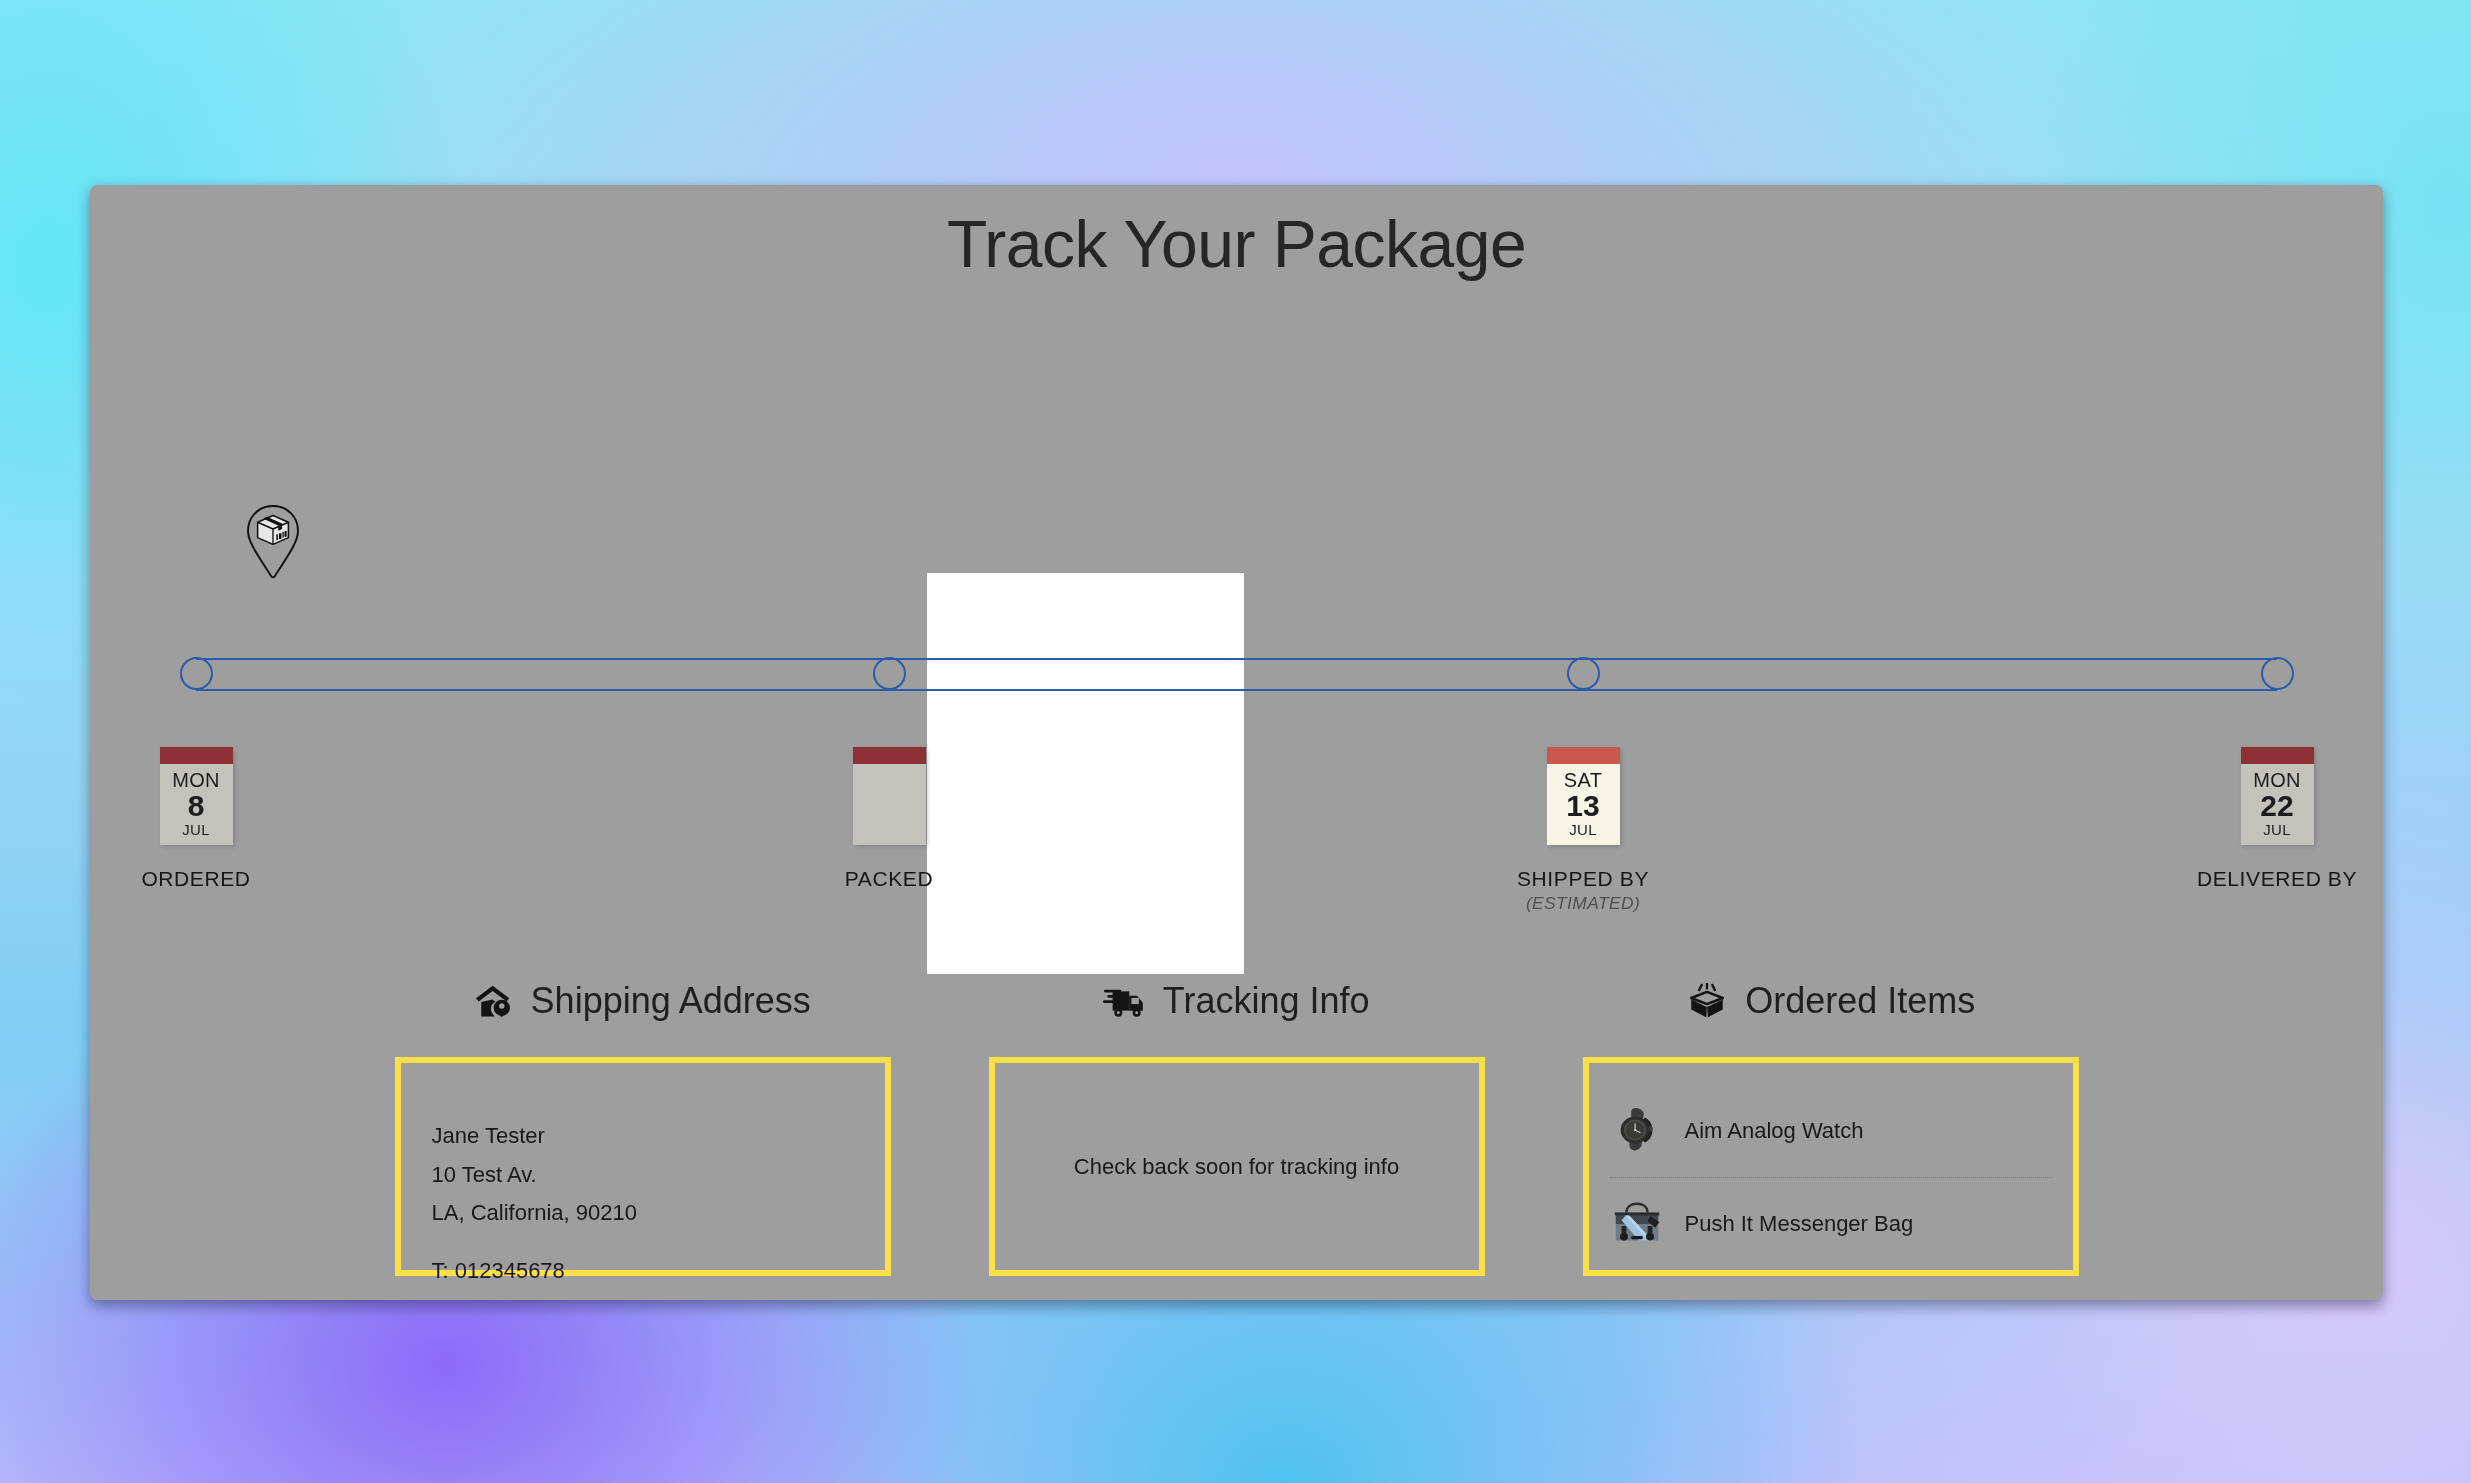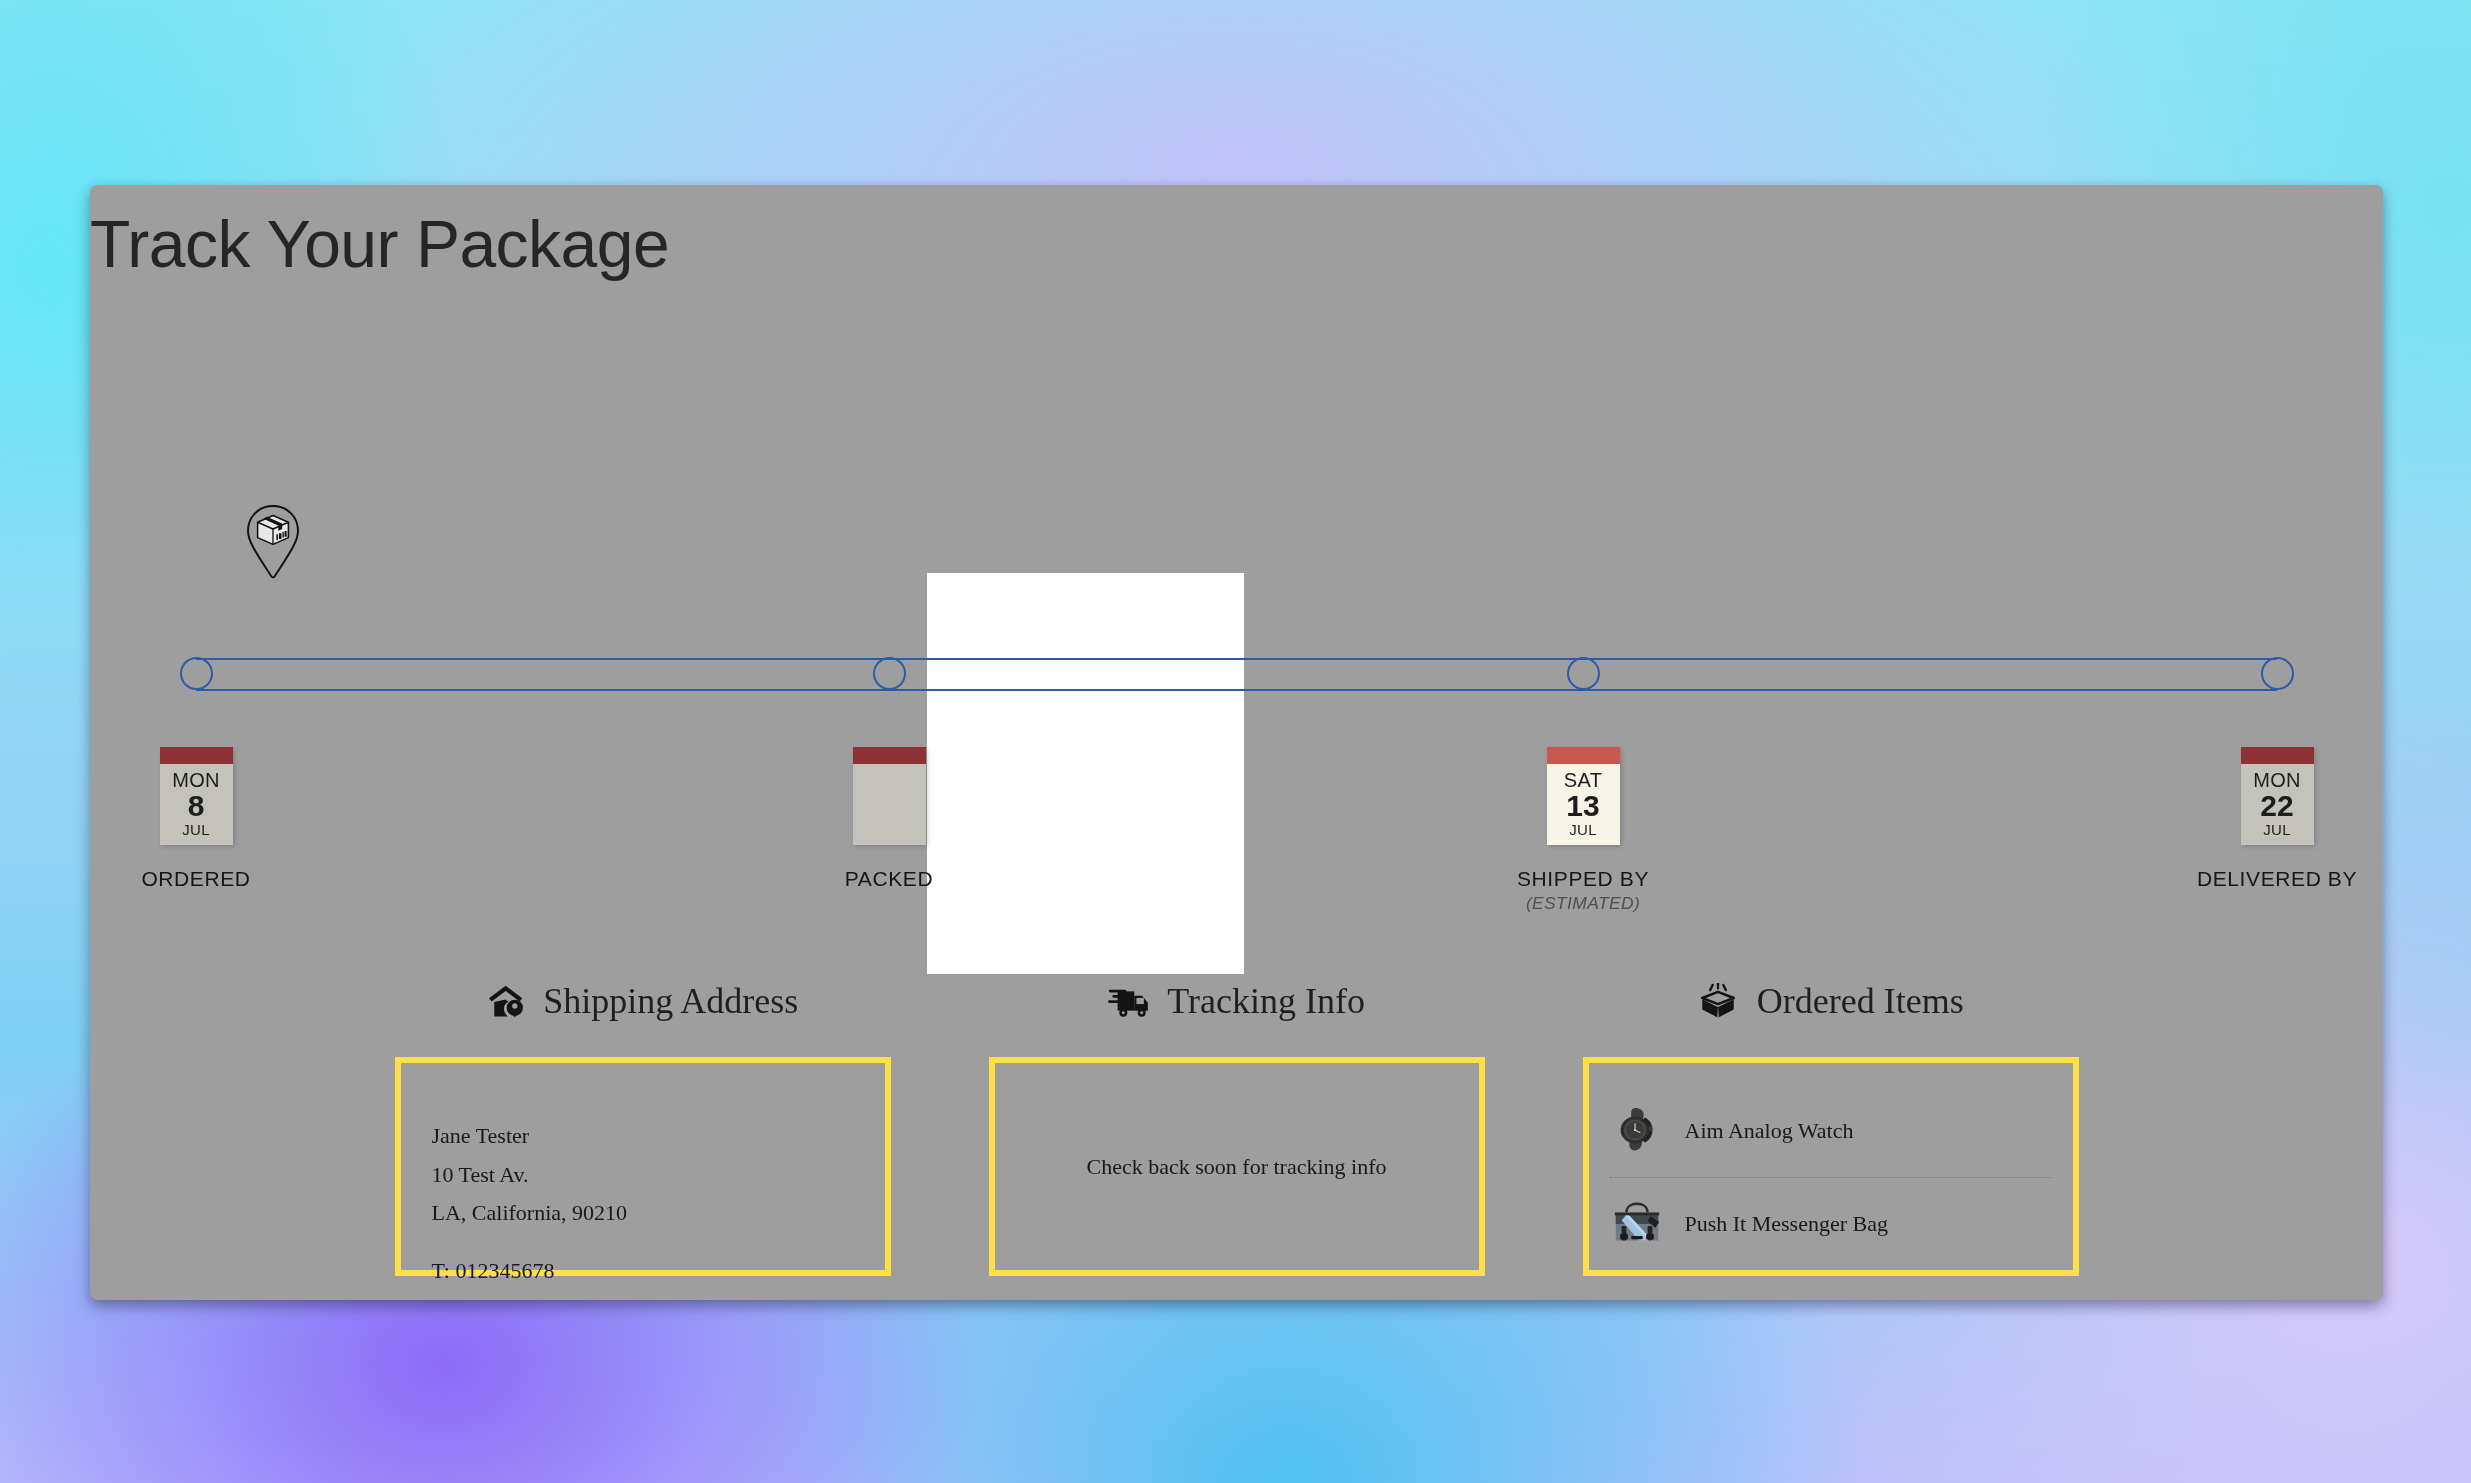--- a/index.html
+++ b/index.html
@@ -32,21 +32,21 @@
     width: 2293px;
     height: 1115px;
     background: #9e9e9e;
     border-radius: 7.7px;
     box-shadow: 0 5.8px 13.5px rgba(30,30,60,0.45);
     overflow: hidden;
   }
 
   
   .page-title {
-    text-align: left;
+    text-align: center;
     font-size: 66px;
     font-weight: 400;
     color: #262626;
     letter-spacing: -0.5px;
     margin-top: 21px;
     font-stretch: condensed;
   }
   .order-number {
     text-align: center;
     font-size: 30px;
@@ -177,21 +177,21 @@
   .panels {
     position: absolute;
     left: 0;
     top: 787px;
     width: 100%;
     display: flex;
     justify-content: center;
     gap: 98px;
     z-index: 0;
   }
-  .panel { width: 496px; font-family: Liberation Serif, serif; }
+  .panel { width: 496px; }
 
   .panel-head {
     display: flex;
     align-items: center;
     justify-content: center;
     gap: 17.4px;
     height: 58px;
   }
   .panel-head svg { display: block; }
   .panel-title {

